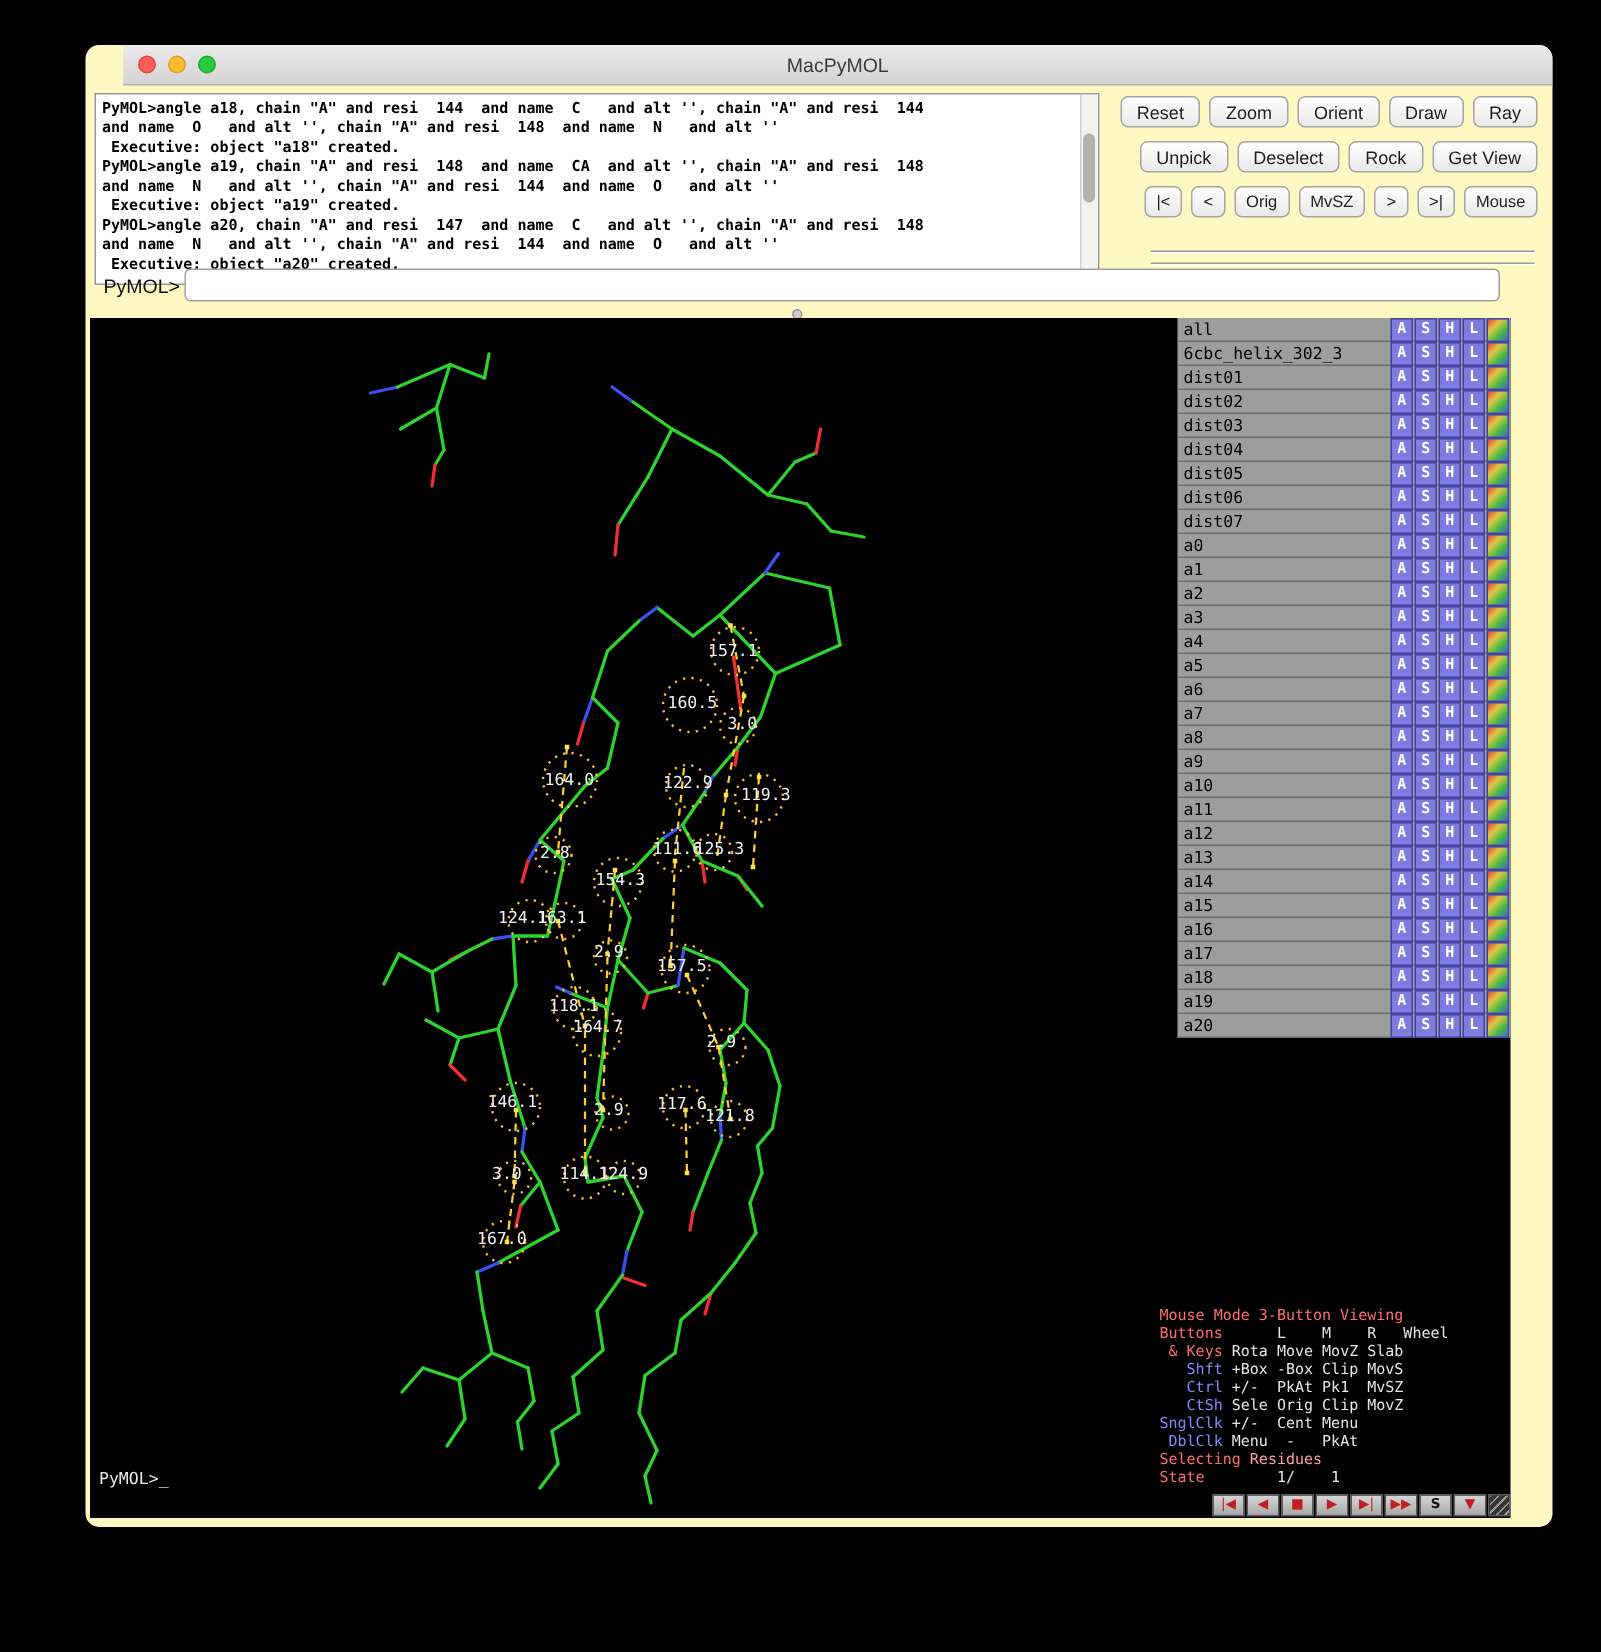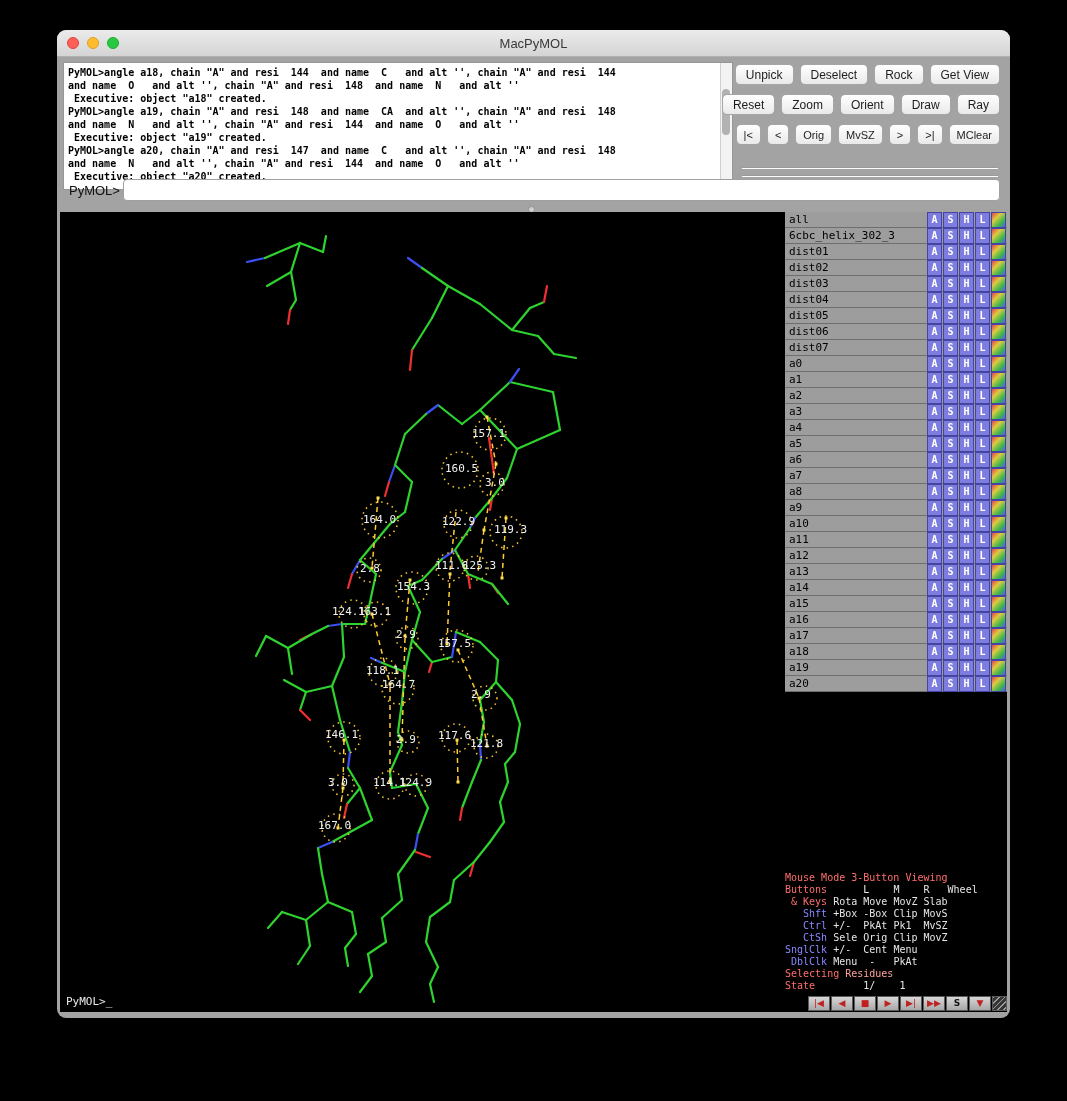--- a/index.html
+++ b/index.html
@@ -1,19 +1,19 @@
 <!DOCTYPE html>
 <html><head>
 <meta charset="utf-8">
 <style>
   html,body{margin:0;padding:0;}
   body{width:1067px;height:1101px;background:#000;position:relative;overflow:hidden;
        font-family:"Liberation Sans",sans-serif;}
-  #window{position:absolute;left:57px;top:30px;width:953px;height:988px;background:#a3a3a3;
-          border-radius:9px;overflow:hidden;box-shadow:0 14px 40px rgba(0,0,0,.75),0 0 0 1px rgba(0,0,0,.45);}
+  #window{position:absolute;left:57px;top:30px;width:953px;height:988px;background:#fef9c3;
+          border-radius:9px;overflow:hidden;box-shadow:0 14px 40px rgba(0,0,0,.75),0 0 0 1px rgba(0,0,0,.45);padding-left:25px;}
   
   #titlebar{height:26px;background:linear-gradient(#ebebeb,#d4d4d4);border-bottom:1px solid #b0b0b0;
             position:relative;display:flex;align-items:center;justify-content:center;}
   #traffic{position:absolute;left:10px;top:7px;display:flex;gap:8px;}
   .light{width:12px;height:12px;border-radius:50%;box-sizing:border-box;}
   .light.red{background:#ff5f57;border:1px solid #df443d;}
   .light.yellow{background:#febc2e;border:1px solid #de9f23;}
   .light.green{background:#28c840;border:1px solid #1dad2b;}
   #title{font-size:13px;color:#3a3a3a;}
   
@@ -34,30 +34,30 @@
   .groove{position:absolute;right:12px;width:256px;height:0;border-top:1px solid #9a9a9a;border-bottom:1px solid #fcfcfc;}
   
   #prompt-label{position:absolute;left:12px;top:153px;font-size:13px;color:#101010;}
   #command-input{position:absolute;left:66px;top:149px;width:877px;height:22px;box-sizing:border-box;
       border:1px solid #a0a0a0;border-radius:4px;background:#fff;font:12px "DejaVu Sans Mono",monospace;padding:0 6px;}
   #splitter-dot{position:absolute;left:471px;top:176px;width:7px;height:7px;border-radius:50%;
       background:#cfcfcf;border:1px solid #949494;box-sizing:border-box;}
   
   #viewport{position:absolute;left:3px;top:182px;width:947px;height:800px;background:#000;overflow:hidden;}
   #mol{position:absolute;left:0;top:0;}
-  #vp-prompt{position:absolute;left:6px;bottom:4px;font:11px "DejaVu Sans Mono",monospace;color:#eaeaea;}
+  #vp-prompt{position:absolute;left:6px;bottom:20px;font:11px "DejaVu Sans Mono",monospace;color:#eaeaea;}
   
   #object-panel{position:absolute;top:0;right:0;width:222px;}
   .obj-row{height:16px;background:#9d9d9d;border-bottom:1px solid #6e6e6e;display:flex;align-items:center;box-sizing:border-box;}
   .obj-name{flex:1;font:11px "DejaVu Sans Mono",monospace;color:#000;padding-left:4px;white-space:nowrap;overflow:hidden;}
   .panel-btn{width:15px;height:16px;margin-right:1px;background:#7d7ddf;border:1px solid #45459f;box-sizing:border-box;
              color:#fff;font:bold 10px/14px "DejaVu Sans Mono",monospace;text-align:center;flex:none;}
   .panel-btn.color{background:linear-gradient(135deg,#e04545 0%,#e0c845 34%,#43bb43 67%,#4565e0 100%);}
   
-  #mouse-panel{position:absolute;right:0;bottom:20px;width:222px;font:10px/12px "DejaVu Sans Mono",monospace;white-space:pre;margin-left:12px;}
+  #mouse-panel{position:absolute;right:12px;bottom:20px;width:222px;font:10px/12px "DejaVu Sans Mono",monospace;white-space:pre;margin-left:12px;}
   .mp-red{color:#ff6e6e}.mp-salmon{color:#ffa0a0}.mp-blue{color:#8787ff}.mp-white{color:#e6e6e6}
   
   #transport{position:absolute;right:0;bottom:0;height:17px;display:flex;align-items:center;gap:1px;}
   .tp-btn{width:22px;height:15px;background:linear-gradient(#d7d7d7,#a8a8a8);border:1px solid #5a5a5a;
           box-sizing:border-box;color:#c02020;font:9px/13px "DejaVu Sans",sans-serif;text-align:center;flex:none;}
   .tp-btn.s{color:#141414;font-weight:bold;}
   #grip{width:15px;height:15px;border:1px solid #5a5a5a;box-sizing:border-box;
         background:repeating-linear-gradient(135deg,#9a9a9a 0 1px,#353535 1px 4px);flex:none;}
 </style>
 </head>
@@ -74,41 +74,41 @@
   </div>
 
   <div id="console">
     <div id="console-lines"><div>PyMOL&gt;angle a18, chain "A" and resi  144  and name  C   and alt '', chain "A" and resi  144</div><div>and name  O   and alt '', chain "A" and resi  148  and name  N   and alt ''</div><div> Executive: object "a18" created.</div><div>PyMOL&gt;angle a19, chain "A" and resi  148  and name  CA  and alt '', chain "A" and resi  148</div><div>and name  N   and alt '', chain "A" and resi  144  and name  O   and alt ''</div><div> Executive: object "a19" created.</div><div>PyMOL&gt;angle a20, chain "A" and resi  147  and name  C   and alt '', chain "A" and resi  148</div><div>and name  N   and alt '', chain "A" and resi  144  and name  O   and alt ''</div><div> Executive: object "a20" created.</div></div>
     <div id="console-scrollbar">
       <div id="console-thumb"></div>
     </div>
   </div>
 
   <div id="controls">
-    <div class="ctrl-row" id="ctrl-row2">
-        <button class="control-button">Unpick</button>
-        <button class="control-button">Deselect</button>
-        <button class="control-button">Rock</button>
-        <button class="control-button">Get View</button>
-      </div>
     <div class="ctrl-row" id="ctrl-row1">
         <button class="control-button">Reset</button>
         <button class="control-button">Zoom</button>
         <button class="control-button">Orient</button>
         <button class="control-button">Draw</button>
         <button class="control-button">Ray</button>
+      </div>
+    <div class="ctrl-row" id="ctrl-row2">
+        <button class="control-button">Unpick</button>
+        <button class="control-button">Deselect</button>
+        <button class="control-button">Rock</button>
+        <button class="control-button">Get View</button>
       </div>
     <div class="ctrl-row" id="ctrl-row3">
         <button class="control-button">|&lt;</button>
         <button class="control-button">&lt;</button>
         <button class="control-button">Orig</button>
         <button class="control-button">MvSZ</button>
         <button class="control-button">&gt;</button>
         <button class="control-button">&gt;|</button>
-        <button class="control-button">MClear</button>
+        <button class="control-button">Mouse</button>
       </div>
   </div>
 
   <div class="groove" style="top:137px"></div>
   <div class="groove" style="top:145px"></div>
 
   <div id="prompt-label">PyMOL&gt;</div>
   <input id="command-input" value="" style="">
   <div id="splitter-dot"></div>
 

